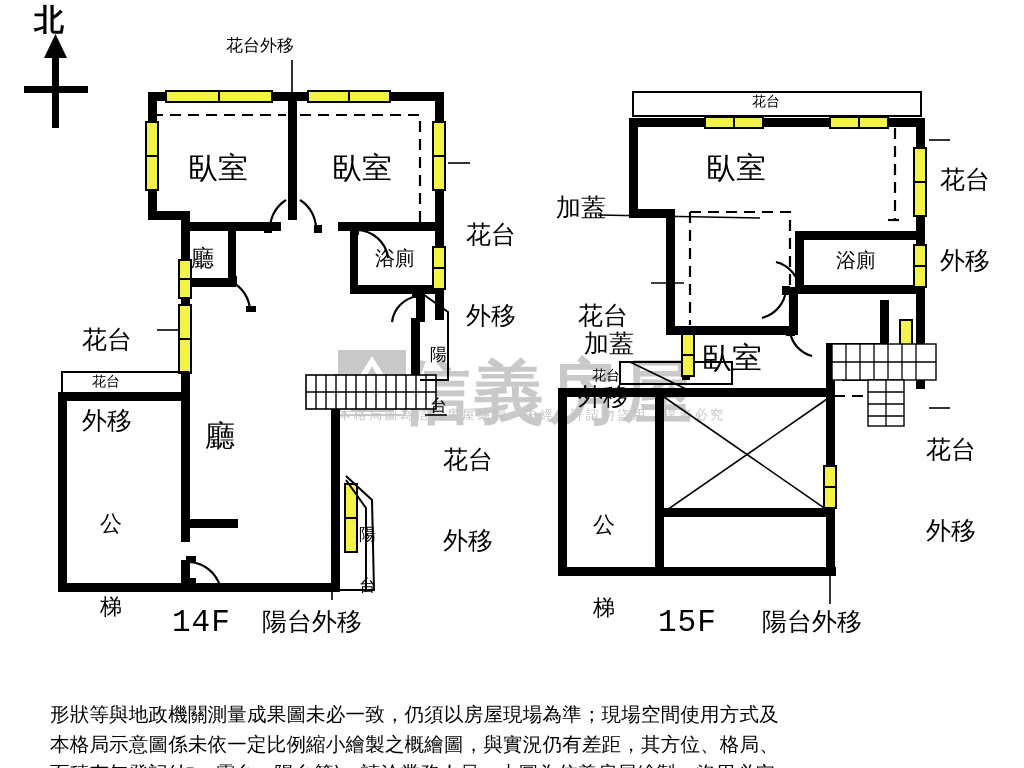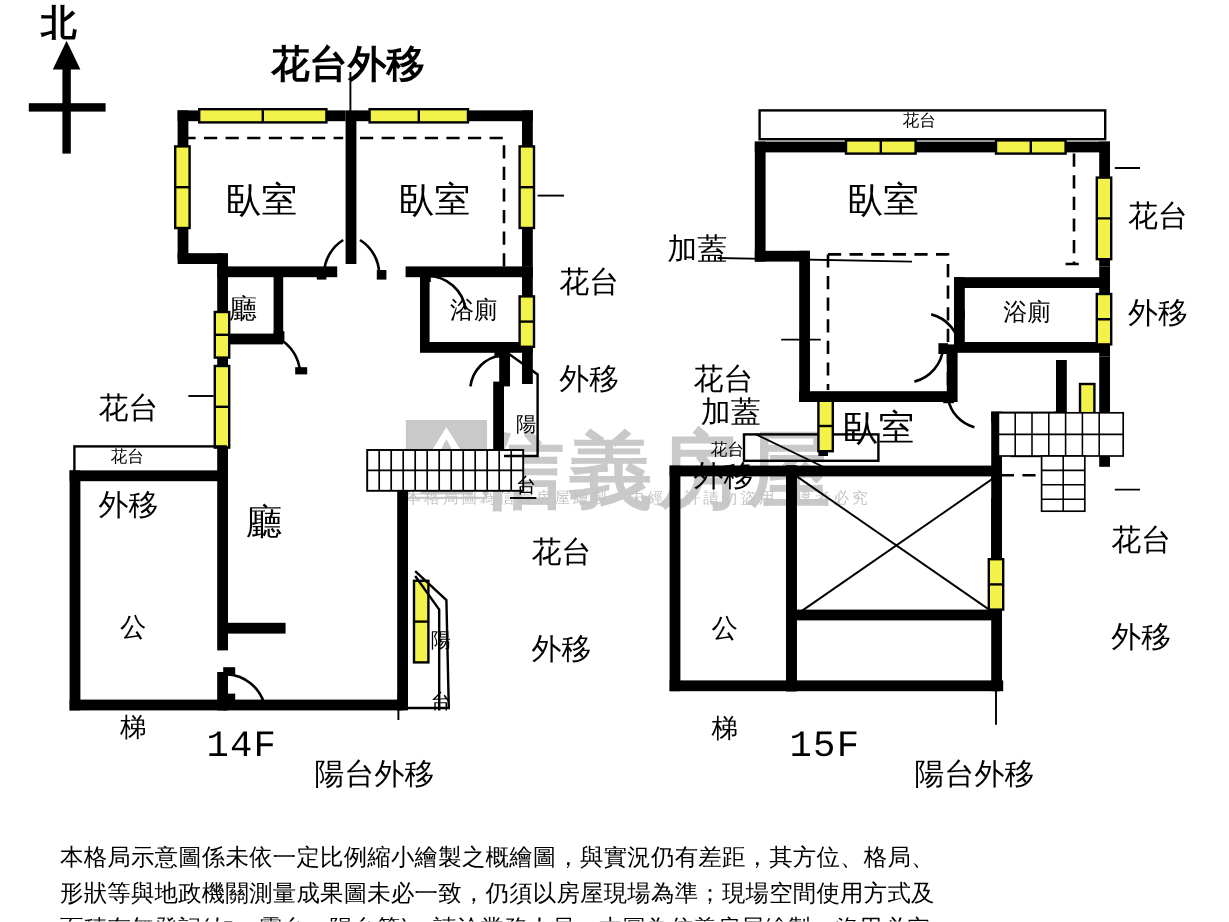--- a/index.html
+++ b/index.html
@@ -9,27 +9,27 @@
     color:#000;
   }
   #stage{position:absolute;left:0;top:0;width:1024px;height:768px;}
   svg#plan{position:absolute;left:0;top:0;width:1024px;height:768px;}
 
   .lbl{position:absolute;white-space:pre;line-height:1.08;}
   .cjk{font-family:"DejaVu Sans","Liberation Sans",sans-serif;}
   .serif{font-family:Liberation Mono, monospace;}
 
   
-  .ann{font-size:32px;font-weight:700;letter-spacing:0px;}
+  .ann{font-size:17px;font-weight:400;letter-spacing:0px;}
   .ann2{font-size:25px;font-weight:500;}
   .roomlbl{font-size:30px;font-weight:500;}
   .smalllbl{font-size:14px;font-weight:500;}
   .tinyvert{font-size:17px;font-weight:500;line-height:1.0;}
   .floorlbl{font-size:31px;font-weight:400;letter-spacing:1px;}
-  .floorann{font-size:25px;font-weight:500;margin-top:23px;}
+  .floorann{font-size:25px;font-weight:500;}
 
   .compass-char{font-size:30px;font-weight:600;}
 
   
   #disclaimer{
     position:absolute;left:50px;top:700px;width:940px;
     font-size:19.5px;line-height:1.52;font-weight:500;
     letter-spacing:0.2px;
   }
   #disclaimer div{white-space:pre;}
@@ -467,18 +467,18 @@
   <div class="lbl cjk" style="left:593px;top:456px;font-size:22px;line-height:1.25;">
     <div>公</div>
     <div>梯</div>
   </div>
 
   <div class="lbl serif floorlbl" style="left:646px;top:606px;margin-left:12px;">15F</div>
 
   <div class="lbl cjk floorann" style="left:762px;top:608px;">陽台外移</div>
 
   <div id="disclaimer" class="cjk">
+    <div>形狀等與地政機關測量成果圖未必一致，仍須以房屋現場為準；現場空間使用方式及</div>
     <div>本格局示意圖係未依一定比例縮小繪製之概繪圖，與實況仍有差距，其方位、格局、</div>
-    <div>形狀等與地政機關測量成果圖未必一致，仍須以房屋現場為準；現場空間使用方式及</div>
     <div>面積有無登記(如：露台、陽台等)，請洽業務人員。本圖為信義房屋繪製，盜用必究。</div>
   </div>
 
 </div>
 
 </body></html>

